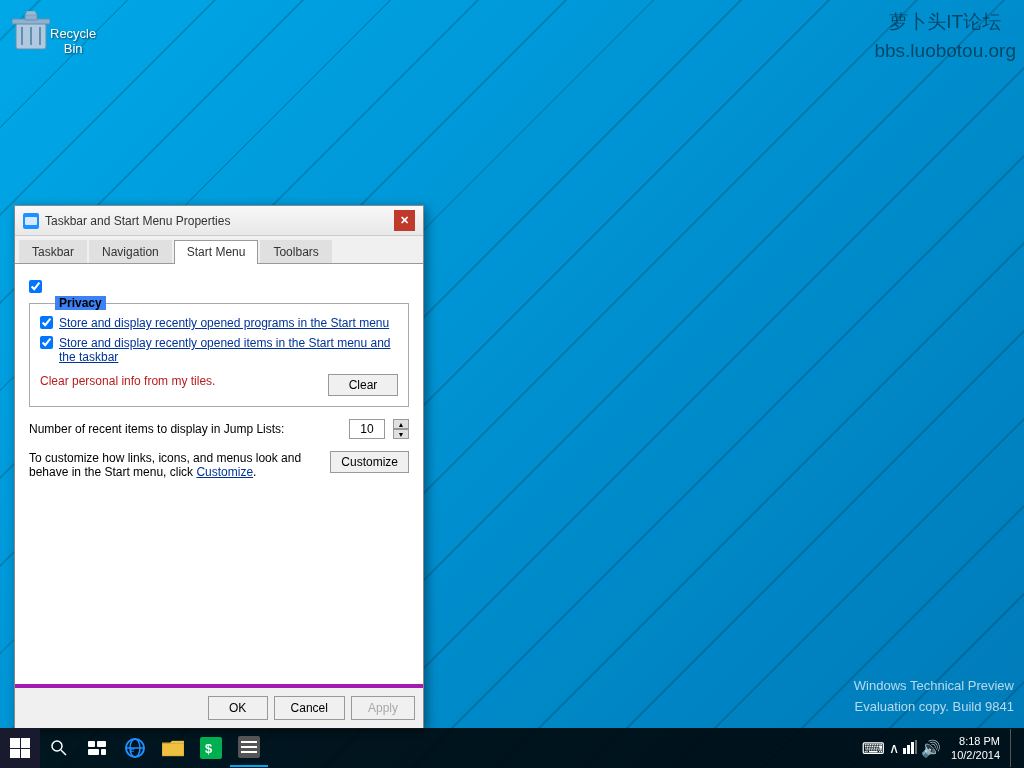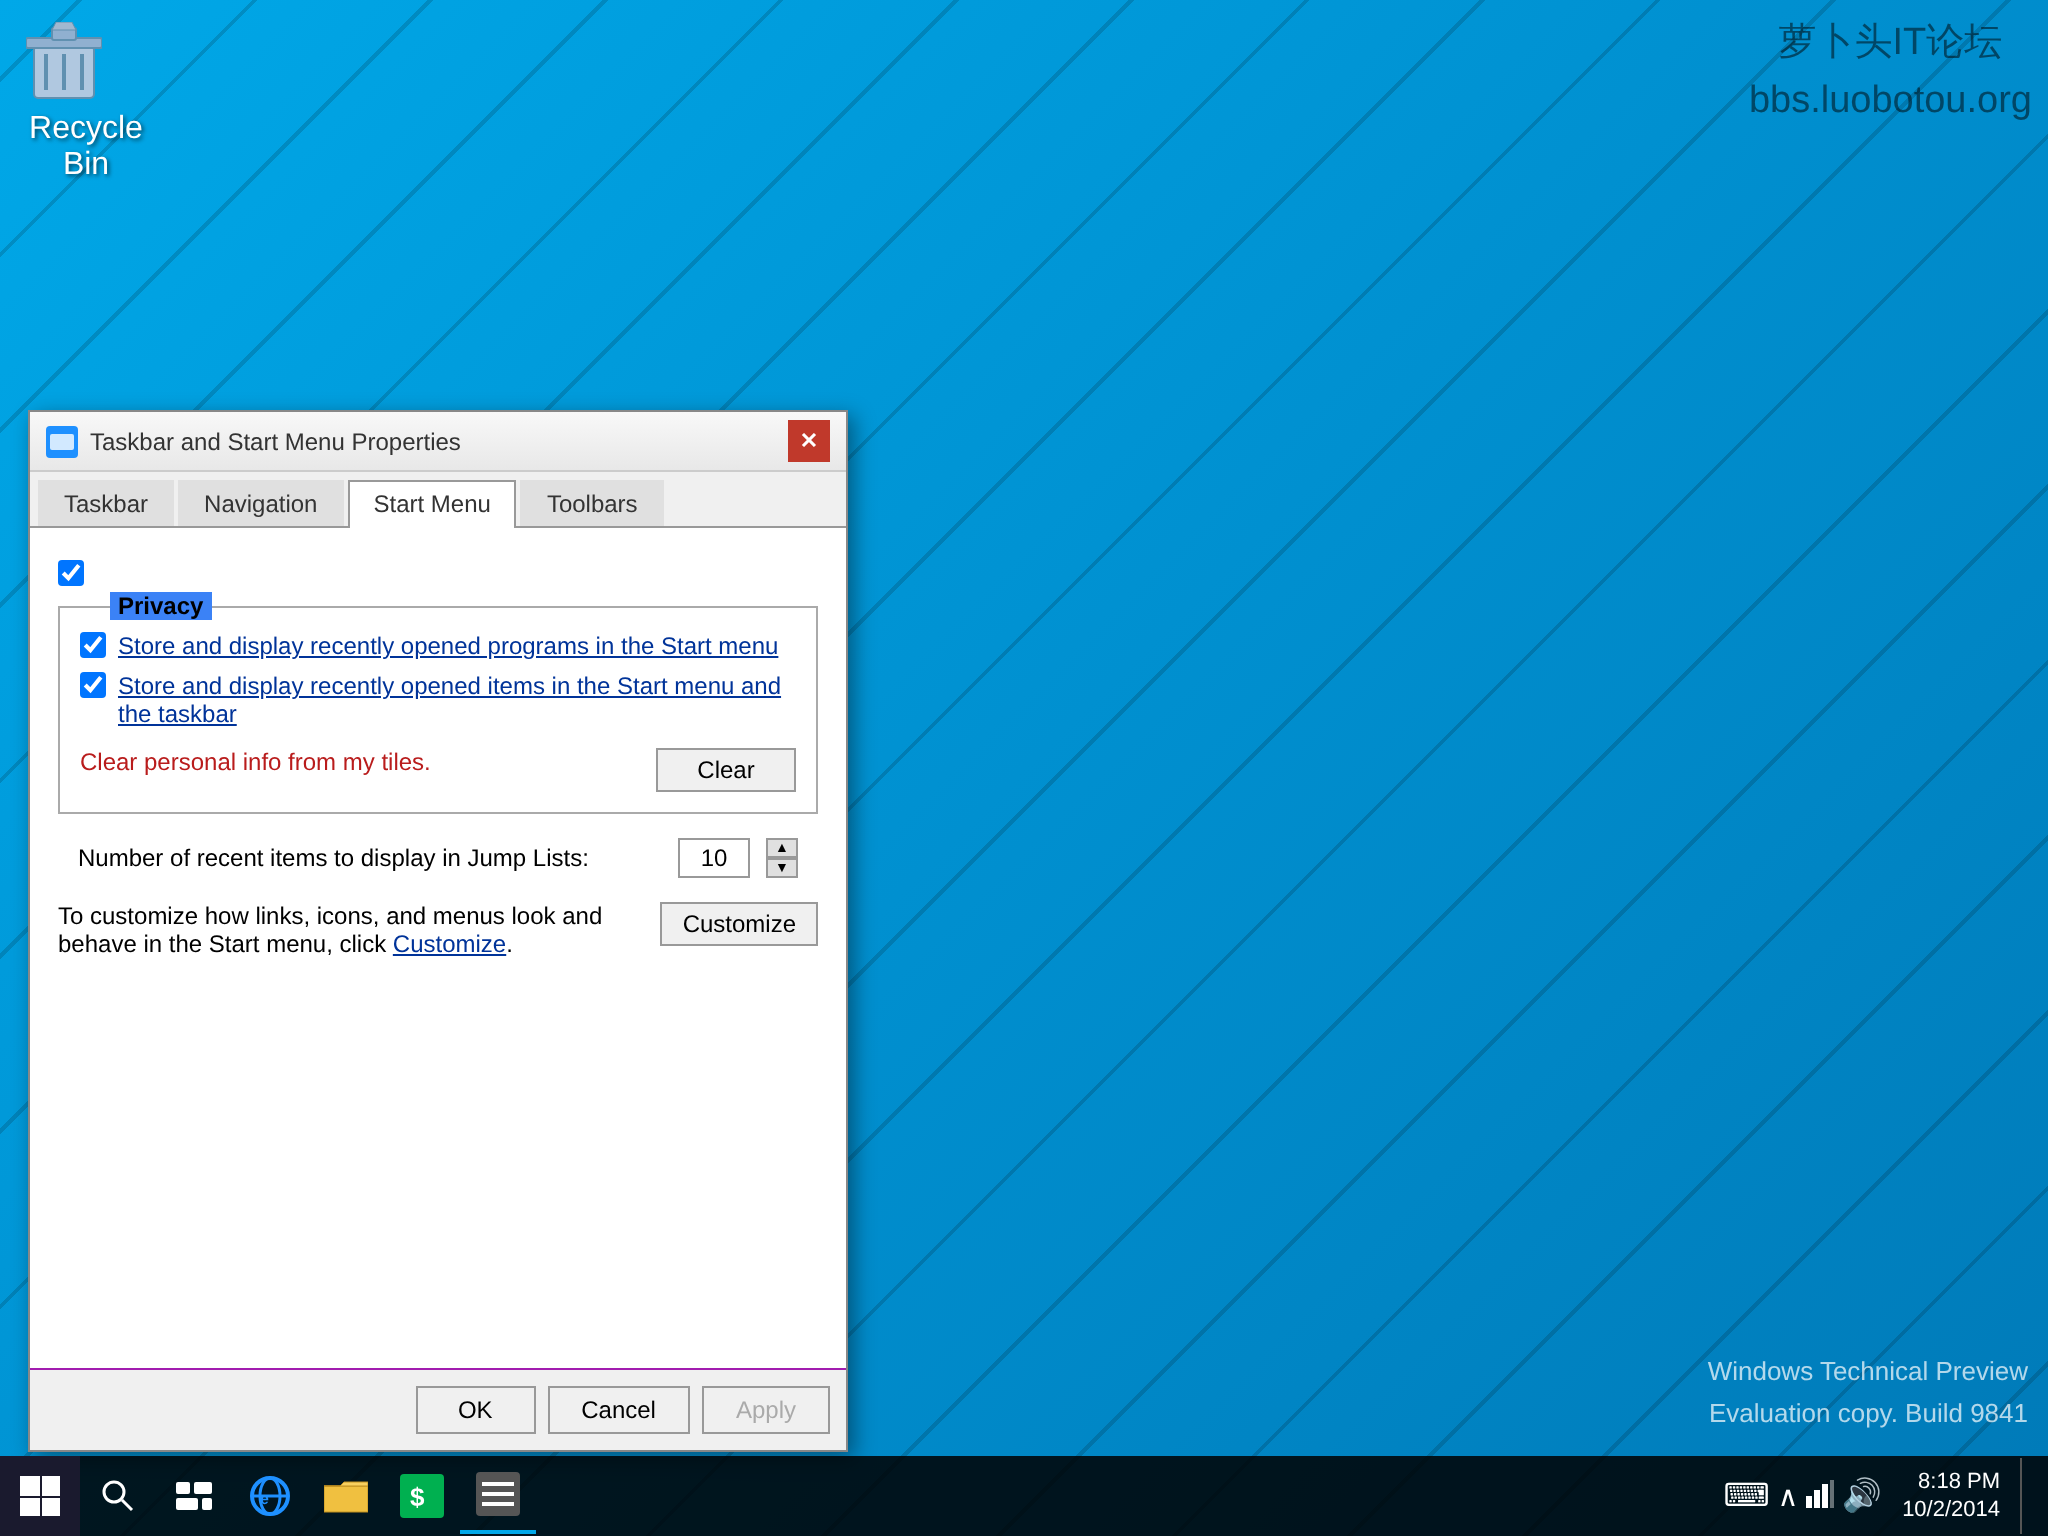--- a/index.html
+++ b/index.html
@@ -36,28 +36,28 @@
       text-align: center;
       color: rgba(0,0,0,0.5);
       font-size: 19px;
       line-height: 1.5;
     }
 
     
     .desktop-icon {
       position: absolute;
       display: flex;
-      flex-direction: column;
-      align-items: flex-start;
+      flex-direction: row;
+      align-items: flex-end;
       width: 70px;
       cursor: default;
       padding: 4px;
       color: white;
       text-align: center;
-      font-size: 16px;
+      font-size: 13px;
       text-shadow: 1px 1px 2px rgba(0,0,0,0.6);
     }
     .desktop-icon .icon-img {
       width: 40px;
       height: 40px;
       margin-bottom: 4px;
       display: flex;
       align-items: center;
       justify-content: center;
     }
@@ -277,21 +277,21 @@
       font-size: 12px;
       background: #f0f0f0;
       border: 1px solid #999;
       cursor: pointer;
       min-width: 70px;
     }
 
     .jump-list-row {
       display: flex;
       align-items: center;
-      margin: 12px 10px;
+      margin: 12px 0;
       gap: 8px;
       justify-content: space-between;
     }
     .jump-list-label {
       font-size: 12px;
       flex: 1;
     }
     .jump-list-input {
       width: 36px;
       height: 20px;
@@ -333,21 +333,21 @@
       padding: 3px 10px;
       font-size: 12px;
       background: #f0f0f0;
       border: 1px solid #999;
       cursor: pointer;
       min-width: 70px;
     }
 
     .dialog-footer {
       background: #f0f0f0;
-      border-top: 1px solid #a21caf;
+      border-top: 4px solid #a21caf;
       padding: 8px;
       display: flex;
       justify-content: flex-end;
       gap: 6px;
     }
     .footer-btn {
       padding: 4px 16px;
       font-size: 12px;
       background: #f0f0f0;
       border: 1px solid #999;

